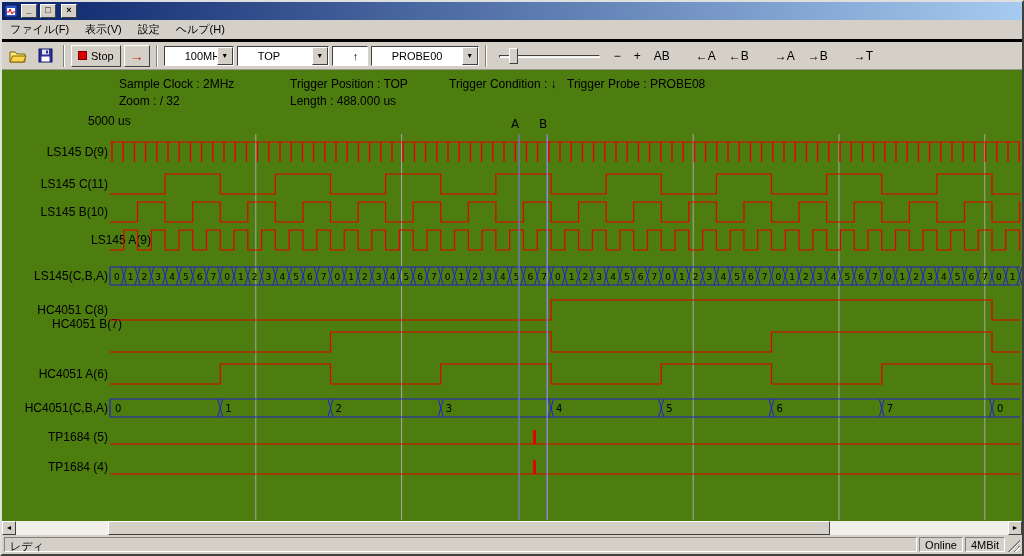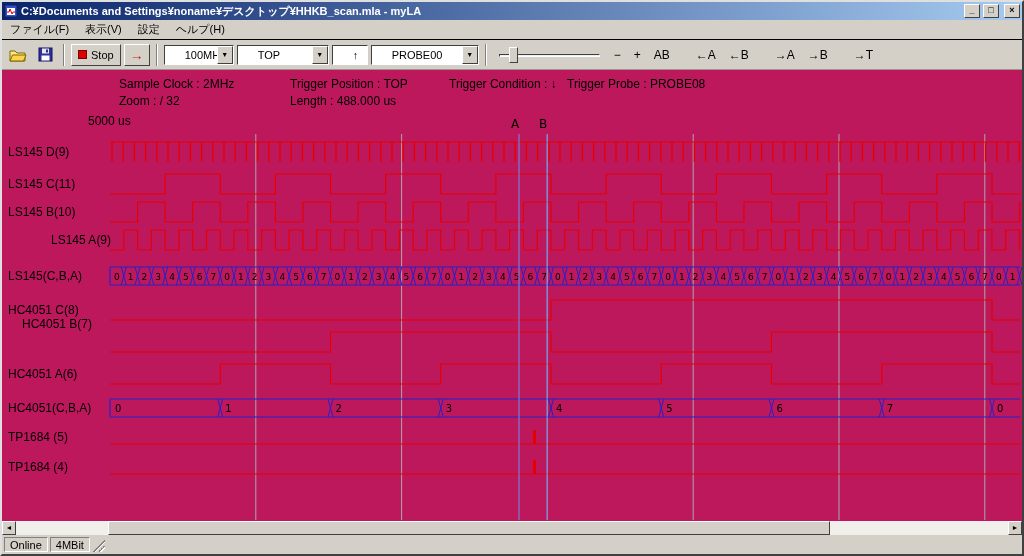--- a/index.html
+++ b/index.html
@@ -18,21 +18,21 @@
     border-color:#fff #404040 #404040 #fff; font-size:9px; line-height:11px;
     text-align:center; font-weight:bold; }
   .winbtn.close { margin-left:2px; }
 
   
   .menubar { height:19px; display:flex; align-items:center; font-size:11px; flex:0 0 auto; }
   .mitem { padding:20px 8px; white-space:nowrap; }
 
   
   .toolbar { height:31px; display:flex; align-items:center; padding:0 4px; gap:3px;
-    border-top:1px solid #000000; border-bottom:1px solid #9a968f; flex:0 0 auto; }
+    border-top:3px solid #000000; border-bottom:1px solid #9a968f; flex:0 0 auto; }
   .tbtn { width:24px; height:22px; display:flex; align-items:center; justify-content:center; }
   .tsep { width:2px; height:22px; border-left:1px solid #808080; border-right:1px solid #fff; margin:0 3px; }
   .btn-raised { background:#d4d0c8; border:1px solid; border-color:#fff #404040 #404040 #fff;
     display:flex; align-items:center; gap:4px; padding:2px 6px; height:22px; font-size:11px; }
   .stopsq { width:9px; height:9px; background:#dd0000; border:1px solid #7a0000; display:inline-block; }
   .runarrow { color:#cc2200; font-weight:bold; font-size:14px; line-height:14px; }
   .combo { display:flex; align-items:center; height:20px; background:#fff;
     border:1px solid; border-color:#404040 #fff #fff #404040; }
   .combo .cv { padding:0 20px; font-size:11px; flex:1; white-space:nowrap; overflow:hidden; }
   .combo .cb { width:16px; height:18px; background:#d4d0c8; border:1px solid;
@@ -40,21 +40,21 @@
   .w1{width:70px}.w2{width:92px}.w3{width:36px}.w4{width:108px}
   .slider { width:105px; height:22px; position:relative; margin:0 4px; }
   .slider .track { position:absolute; left:2px; right:2px; top:10px; height:3px;
     background:#efefef; border:1px solid; border-color:#404040 #fff #fff #404040; }
   .slider .thumb { position:absolute; left:12px; top:3px; width:9px; height:16px;
     background:#d4d0c8; border:1px solid; border-color:#fff #404040 #404040 #fff; }
   .flat { padding:1px 5px; font-size:12px; white-space:nowrap; }
   .gap { width:10px; }
 
   
-  .content { position:relative; flex:1 1 auto; background:#be185d; overflow:hidden; }
+  .content { position:relative; flex:1 1 auto; background:#4d7c0f; overflow:hidden;text-align:right; }
   .abs { position:absolute; font-size:12px; color:#000; white-space:nowrap; }
   .ch-label { position:absolute; left:6px; width:100px; height:18px; line-height:18px;
     font-size:12px; color:#000; white-space:nowrap; }
   #wave-svg { position:absolute; left:0; top:0; }
   svg text { font-family:"DejaVu Sans","Liberation Sans",sans-serif; }
 
   
   .hscroll { height:14px; display:flex; background:#f0efe9; flex:0 0 auto; }
   .sbtn { width:14px; height:14px; background:#d4d0c8; border:1px solid;
     border-color:#fff #404040 #404040 #fff; font-size:7px; line-height:11px; text-align:center; flex:0 0 auto; }
@@ -76,21 +76,20 @@
 <div class="window">
 
   <div class="titlebar">
     <span style="display:flex">
       <svg width="14" height="14">
           <rect x="1" y="1" width="12" height="12" fill="#3050c8" stroke="#102060"></rect>
           <rect x="3" y="4" width="8" height="7" fill="#fff"></rect>
           <polyline points="3,8 5,8 6,5 8,10 9,8 11,8" fill="none" stroke="#dd0000" stroke-width="1"></polyline>
         </svg>
     </span>
-    <span class="title">C:¥Documents and Settings¥noname¥デスクトップ¥HHKB_scan.mla - myLA</span>
     <span class="winbtn">_</span>
     <span class="winbtn">□</span>
     <span class="winbtn close">×</span>
   </div>
 
   <div class="menubar" id="menubar">
       <span class="mitem">ファイル(F)</span>
       <span class="mitem">表示(V)</span>
       <span class="mitem">設定</span>
       <span class="mitem">ヘルプ(H)</span>
@@ -517,18 +516,19 @@
 
   <div class="hscroll">
     <span class="sbtn">◄</span>
     <span class="strack">
       <span class="sthumb"></span>
     </span>
     <span class="sbtn">►</span>
   </div>
 
   <div class="statusbar">
+    <span class="scell main">レディ</span>
     <span class="scell">Online</span>
     <span class="scell">4MBit</span>
     <span class="grip"></span>
   </div>
 
 </div>
 
 </body></html>

